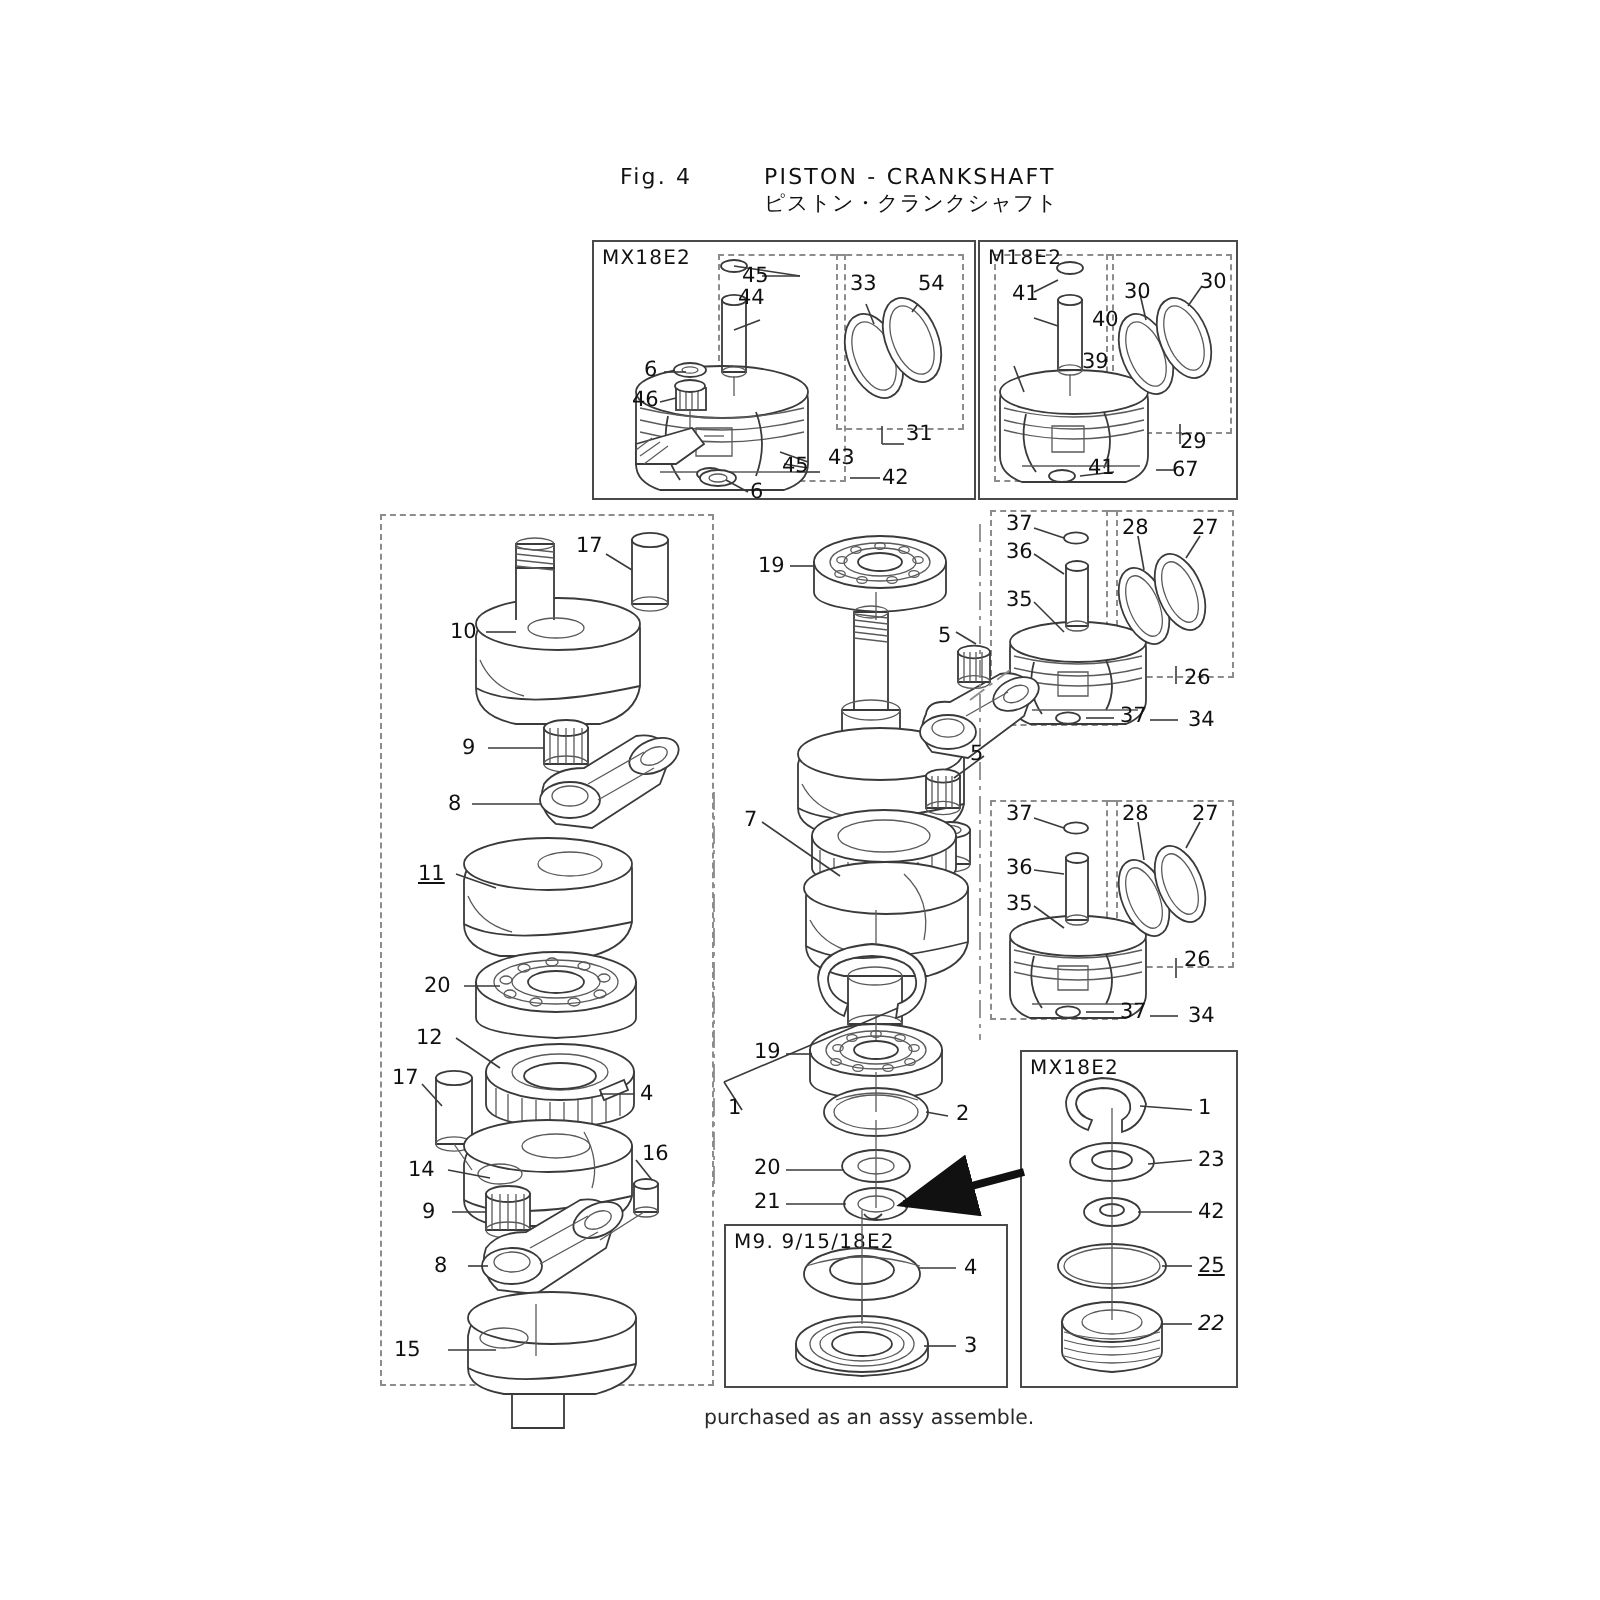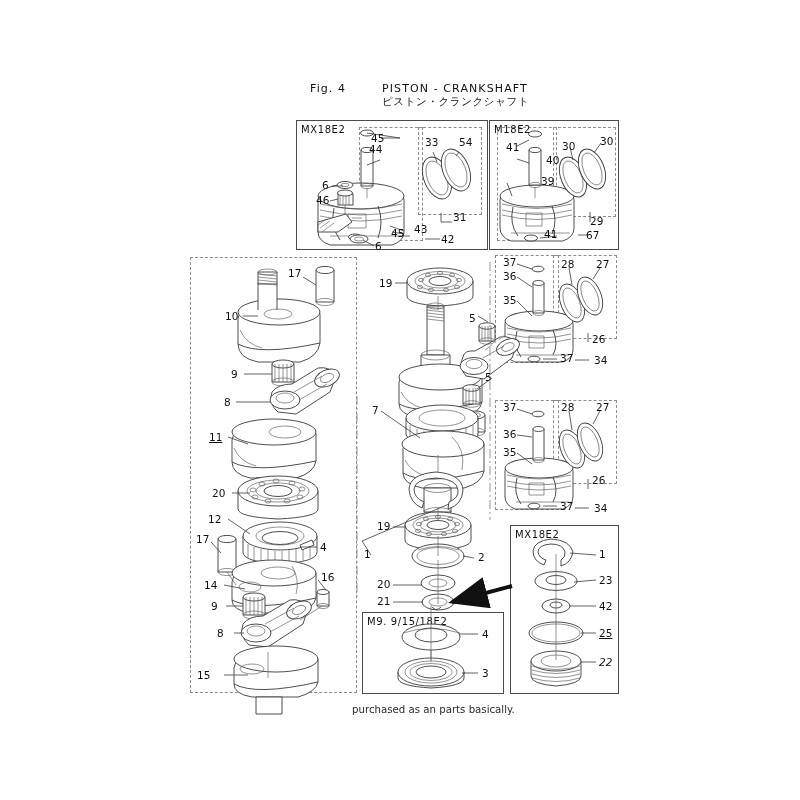--- a/index.html
+++ b/index.html
@@ -744,16 +744,16 @@
   <div class="num" style="left:482px;top:629px;">4</div>
   <div class="num" style="left:482px;top:668px;">3</div>
 
   <div class="num" style="left:599px;top:549px;">1</div>
   <div class="num" style="left:599px;top:575px;">23</div>
   <div class="num" style="left:599px;top:601px;">42</div>
   <div class="num" style="left:599px;top:628px;text-decoration:underline;">25</div>
   <div class="num" style="left:599px;top:657px;font-style:italic;">22</div>
 
   <div class="remarks">
-    <span class="ind">purchased as an parts basically.</span>
+    <span class="ind">purchased as an assy assemble.</span>
   </div>
 
 </div>
 
 </body></html>

